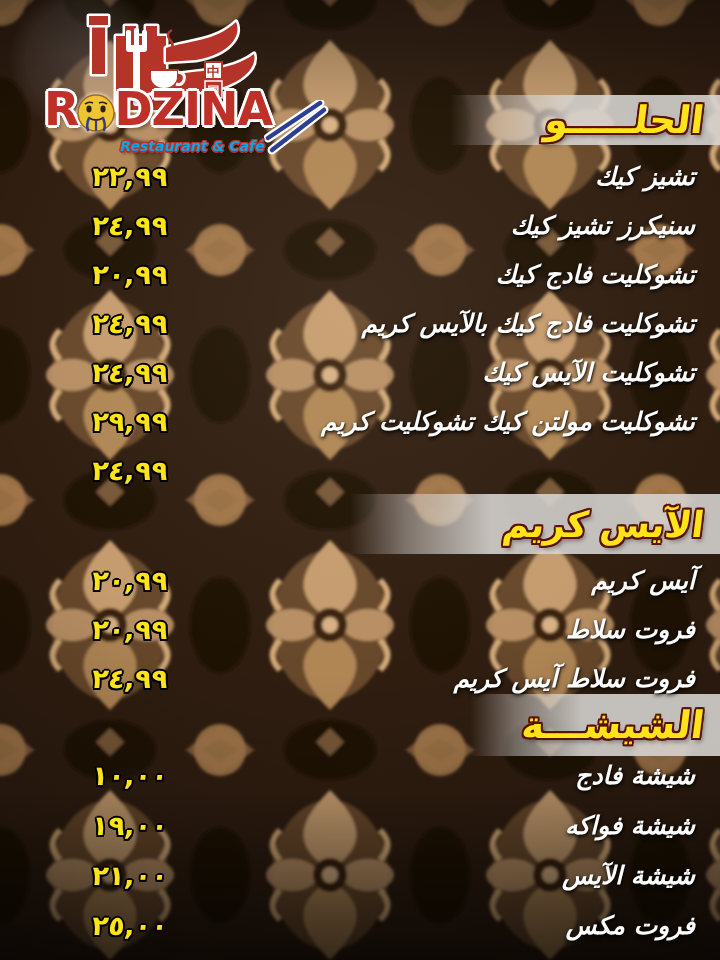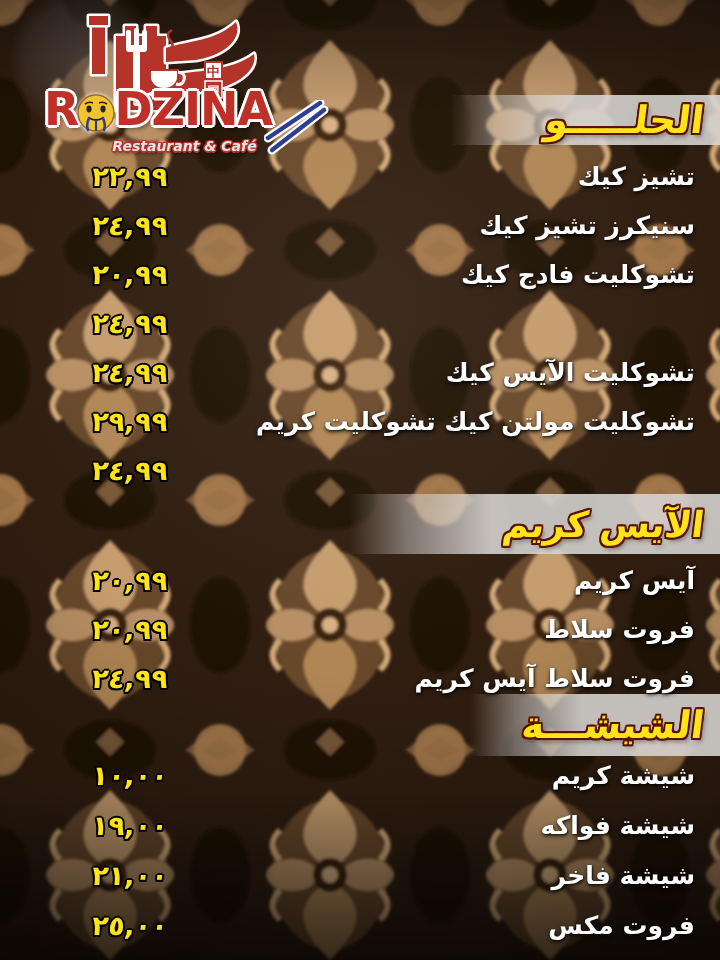--- a/index.html
+++ b/index.html
@@ -17,22 +17,22 @@
   .logo{position:absolute;left:42px;top:8px;width:280px;height:155px;}
   .pagoda{position:absolute;left:42px;top:2px;}
   .brand{position:absolute;left:2px;top:78px;display:flex;align-items:flex-end;
     font-weight:bold;font-size:46px;letter-spacing:-1px;color:#bf3028;line-height:1;
     text-shadow:
       -3px 0 0 #fff, 3px 0 0 #fff, 0 -3px 0 #fff, 0 3px 0 #fff,
       -2px -2px 0 #fff, 2px -2px 0 #fff, -2px 2px 0 #fff, 2px 2px 0 #fff,
       3px 4px 5px rgba(0,0,0,0.45);}
   .face{margin:0 -2px -1px -2px;filter:drop-shadow(0 0 2px #fff);}
   .chop{position:absolute;left:222px;top:92px;}
-  .ribbon{position:absolute;left:50px;top:130px;width:185px;text-align:center;
-    font-size:14px;font-weight:bold;font-style:italic;color:#e5e5e5;
+  .ribbon{position:absolute;left:58px;top:130px;width:185px;text-align:center;
+    font-size:14px;font-weight:bold;font-style:italic;color:#0ea5e9;
     text-shadow:-1.5px 0 0 #b5342a,1.5px 0 0 #b5342a,0 -1.5px 0 #b5342a,0 1.5px 0 #b5342a,
       -1px -1px 0 #b5342a,1px -1px 0 #b5342a,-1px 1px 0 #b5342a,1px 1px 0 #b5342a,
       2px 3px 3px rgba(0,0,0,0.5);}
 
   
   .band{position:absolute;right:0;display:flex;align-items:center;justify-content:flex-end;
         padding-right:16px;box-sizing:border-box;}
   .b1{top:95px;height:50px;width:270px;
       background:linear-gradient(to left, rgba(216,214,211,0.88) 55%, rgba(216,214,211,0.45) 80%, rgba(216,214,211,0));}
   .b2{top:494px;height:60px;width:370px;
@@ -53,21 +53,21 @@
   .r1{top:152px;} .r1 .row{height:49px;}
   .r2{top:556px;} .r2 .row{height:49px;}
   .r3{top:750px;} .r3 .row{height:50px;}
   .row{display:flex;align-items:center;justify-content:space-between;padding-right:25px;}
   .price{width:170px;margin-left:45px;text-align:center;flex:0 0 auto;
     font-size:27px;font-weight:bold;color:#ffe41a;transform:skewX(-6deg);
     text-shadow:
       -2px 0 0 #000, 2px 0 0 #000, 0 -2px 0 #000, 0 2px 0 #000,
       -1.5px -1.5px 0 #000, 1.5px -1.5px 0 #000, -1.5px 1.5px 0 #000, 1.5px 1.5px 0 #000;}
   .item{font-size:25px;font-weight:bold;color:#ffffff;white-space:nowrap;
-    text-shadow:0 2px 4px rgba(0,0,0,0.75), 1px 1px 2px rgba(0,0,0,0.6);}
+    text-shadow:0 2px 4px rgba(0,0,0,0.75), 1px 1px 2px rgba(0,0,0,0.6);font-style:italic;}
 </style>
 </head>
 <body>
 
 <div class="stage">
 
   <svg class="bg" width="720" height="960">
     <defs>
       <filter id="soft" x="-20%" y="-20%" width="140%" height="140%">
         <feGaussianBlur stdDeviation="1.7"></feGaussianBlur>
@@ -195,20 +195,21 @@
     <span class="item" dir="rtl">سنيكرز تشيز كيك</span>
   </div>
 
   <div class="row">
     <span class="price" dir="rtl">٢٠,٩٩</span>
     <span class="item" dir="rtl">تشوكليت فادج كيك</span>
   </div>
 
   <div class="row">
     <span class="price" dir="rtl">٢٤,٩٩</span>
+    <span class="item" dir="rtl">تشوكليت فادج كيك بالآيس كريم</span>
   </div>
 
   <div class="row">
     <span class="price" dir="rtl">٢٤,٩٩</span>
     <span class="item" dir="rtl">تشوكليت الآيس كيك</span>
   </div>
 
   <div class="row">
     <span class="price" dir="rtl">٢٩,٩٩</span>
     <span class="item" dir="rtl">تشوكليت مولتن كيك تشوكليت كريم</span>
@@ -230,31 +231,31 @@
   </div>
 
   <div class="row">
     <span class="price" dir="rtl">٢٤,٩٩</span>
     <span class="item" dir="rtl">فروت سلاط آيس كريم</span>
   </div>
 </div>
   <div class="rows r3">
   <div class="row">
     <span class="price" dir="rtl">١٠,٠٠</span>
-    <span class="item" dir="rtl">شيشة كريم</span>
+    <span class="item" dir="rtl">شيشة فادج</span>
   </div>
 
   <div class="row">
     <span class="price" dir="rtl">١٩,٠٠</span>
     <span class="item" dir="rtl">شيشة فواكه</span>
   </div>
 
   <div class="row">
     <span class="price" dir="rtl">٢١,٠٠</span>
-    <span class="item" dir="rtl">شيشة فاخر</span>
+    <span class="item" dir="rtl">شيشة الآيس</span>
   </div>
 
   <div class="row">
     <span class="price" dir="rtl">٢٥,٠٠</span>
     <span class="item" dir="rtl">فروت مكس</span>
   </div>
 </div>
 
 </div>
 

